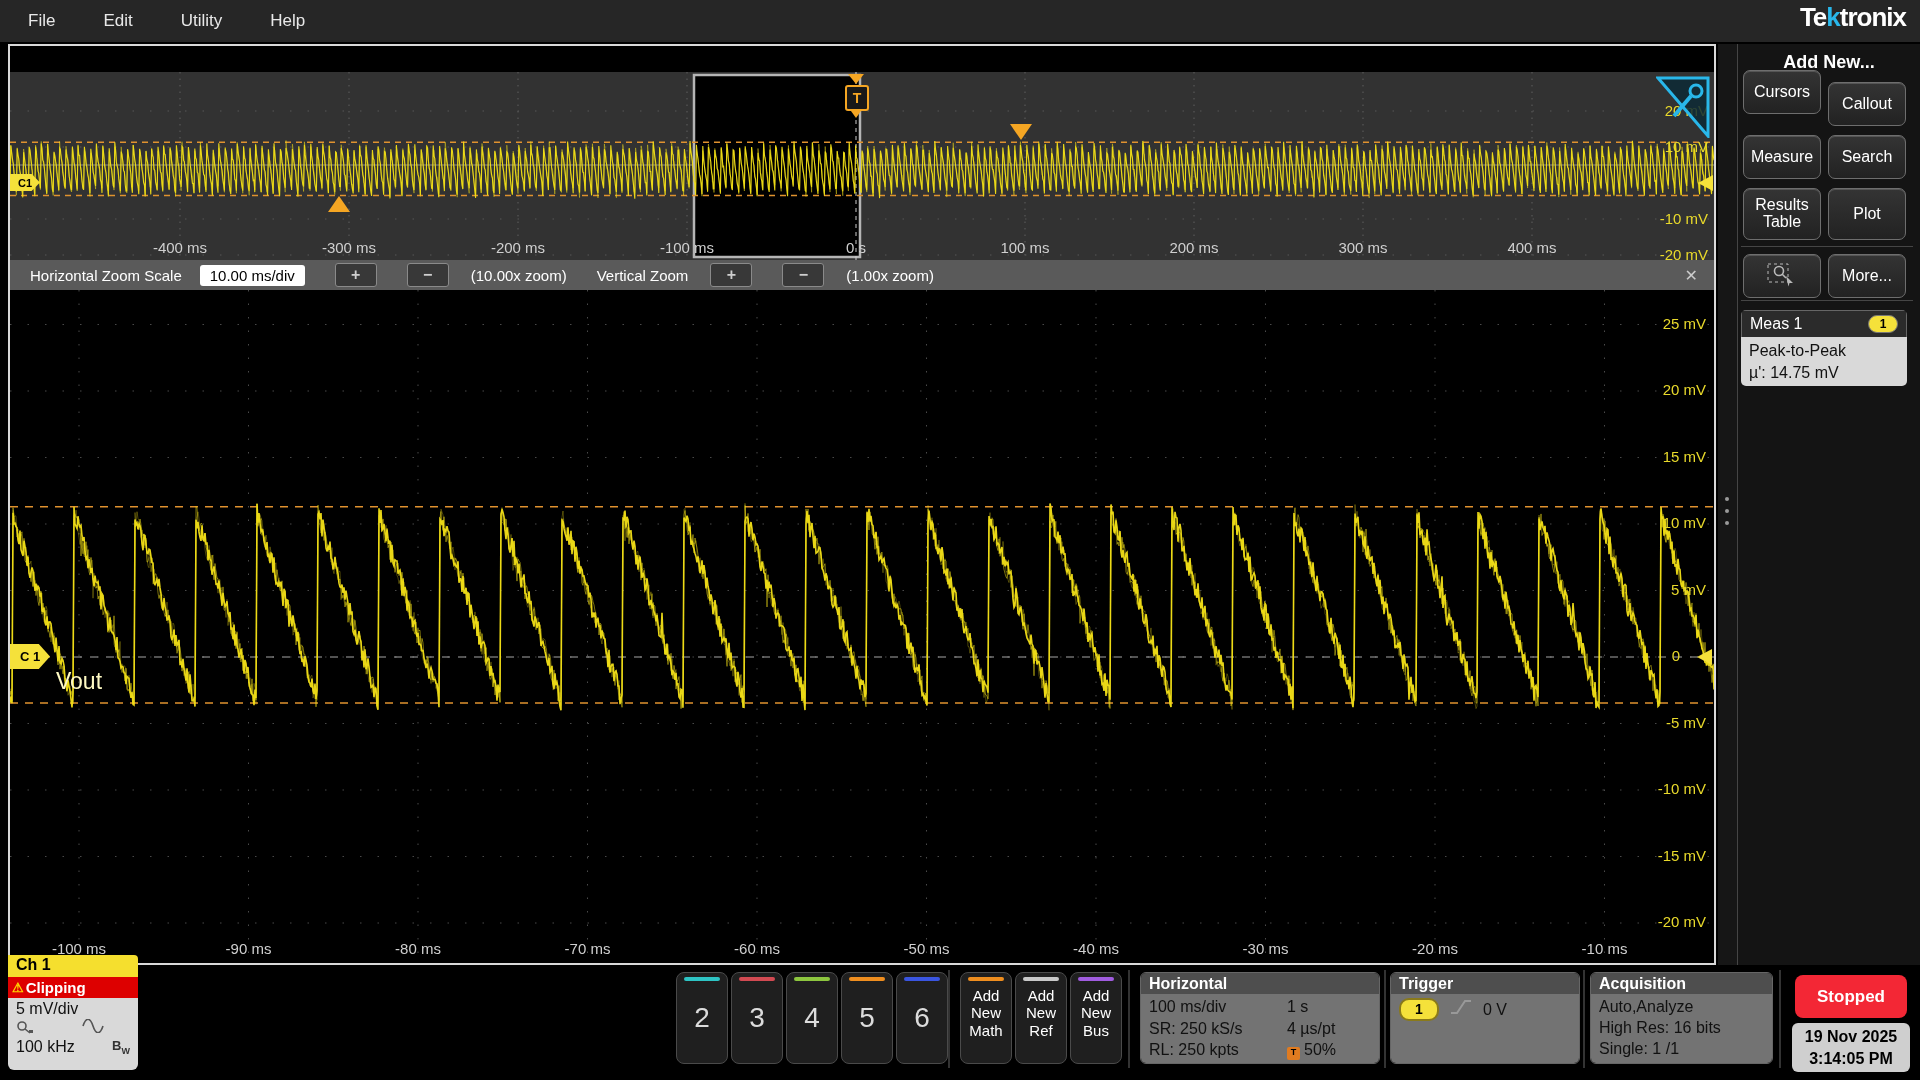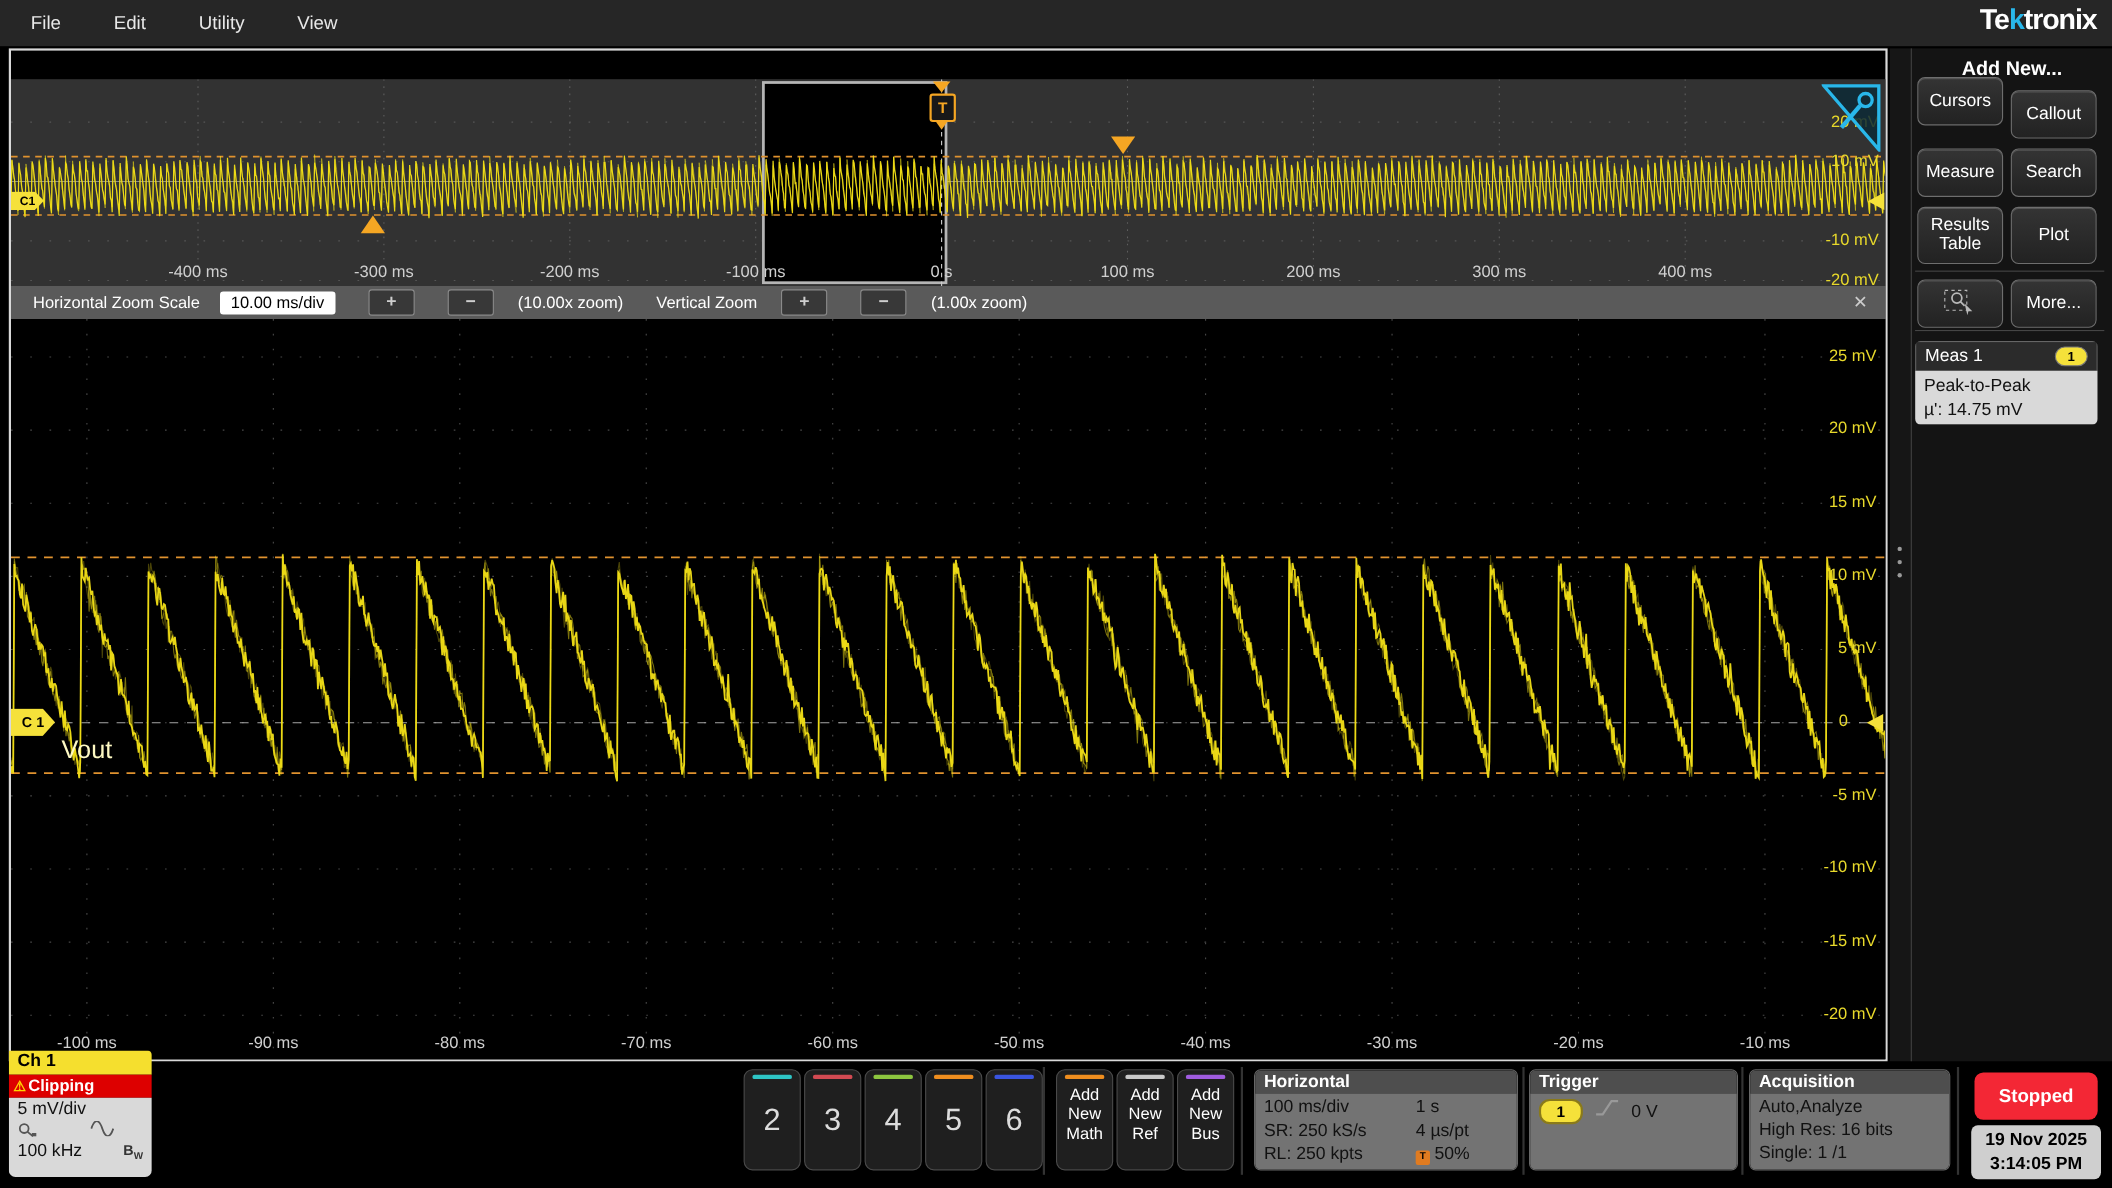--- a/index.html
+++ b/index.html
@@ -85,21 +85,21 @@
 </style>
 </head>
 <body>
 
 <div id="app">
 
   <div class="menu-bar" id="menuBar">
       <span class="menu-item">File</span>
       <span class="menu-item">Edit</span>
       <span class="menu-item">Utility</span>
-      <span class="menu-item">View</span>
+      <span class="menu-item">Help</span>
     </div>
   <div class="brand"><span>Te</span><span class="k">k</span><span>tronix</span></div>
 
   <div class="display">
 
     <div class="overview" id="overview"><svg width="1704" height="188">
           <line x1="170" y1="0" x2="170" y2="188" stroke="#5e5e5e" stroke-width="1" stroke-dasharray="1.5 5"></line>
           <line x1="339" y1="0" x2="339" y2="188" stroke="#5e5e5e" stroke-width="1" stroke-dasharray="1.5 5"></line>
           <line x1="508" y1="0" x2="508" y2="188" stroke="#5e5e5e" stroke-width="1" stroke-dasharray="1.5 5"></line>
           <line x1="677" y1="0" x2="677" y2="188" stroke="#5e5e5e" stroke-width="1" stroke-dasharray="1.5 5"></line>

